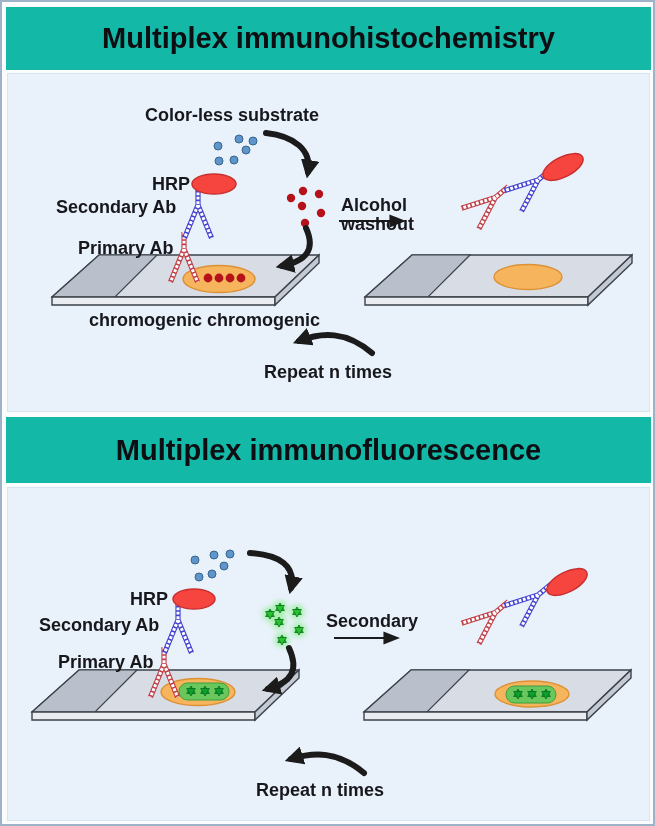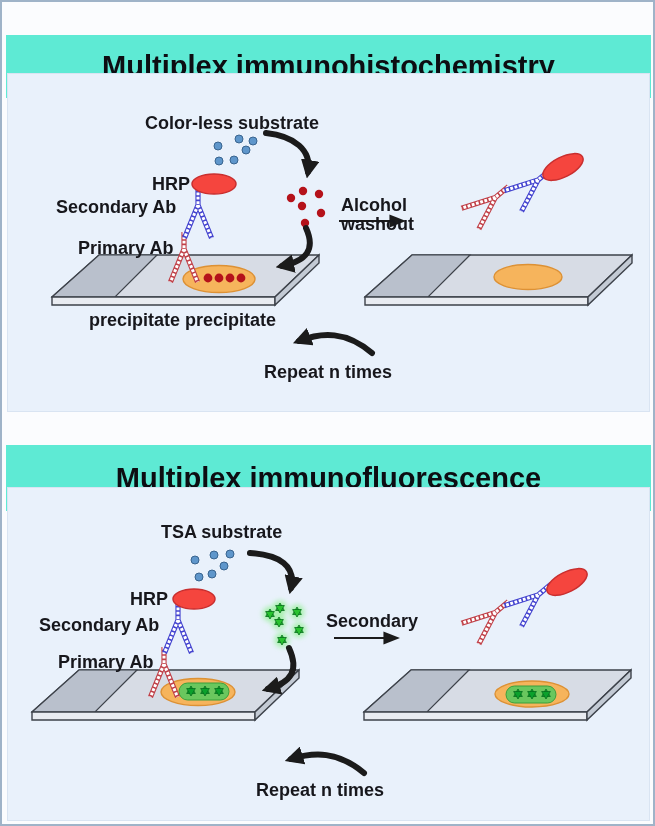--- a/index.html
+++ b/index.html
@@ -6,22 +6,22 @@
   #figure {
     position:relative; width:655px; height:826px;
     background:#fbfcfe;
     border:2px solid #9fb3c8;
     box-sizing:border-box;
     font-family:"Liberation Sans", sans-serif;
     overflow:hidden;
   }
   .hdr {
     position:absolute; left:4px; width:645px;
-    background:#5eead4;
-    display:flex; align-items:center; justify-content:center;margin-top:28px;
+    background:#14b8a6;
+    display:flex; align-items:center; justify-content:center;
   }
   .hdr .title {
     font-size:29px; font-weight:bold; color:#0d0d12; letter-spacing:0px;
     white-space:nowrap;
   }
   .panel-body {
     position:absolute; left:5px; width:643px;
     background:#e9f1fb; border:1px solid #d9e4f2; box-sizing:border-box;
   }
   #hdr1 { top:5px;  height:63px; }
@@ -194,29 +194,28 @@
         <use href="#star6" transform="translate(280,638)" color="#29c32f"></use>
       </g>
 
       <path class="big-arrow" d="M248,551 C278,553 294,564 289,586" marker-end="url(#ahBig)"></path>
       <path class="big-arrow" d="M287,646 C297,668 290,680 266,687" marker-end="url(#ahBig)"></path>
       <path class="sm-arrow" d="M332,636 L393,636" marker-end="url(#ahSmall)"></path>
       <path class="big-arrow" d="M362,771 C336,749 312,750 289,757" marker-end="url(#ahBig)"></path>
     </g>
   </svg>
 
-  <div class="lbl" style="left:143px; top:112px;">Color-less substrate</div>
+  <div class="lbl" style="left:143px; top:104px;">Color-less substrate</div>
   <div class="lbl" style="left:150px; top:173px;">HRP</div>
   <div class="lbl" style="left:54px;  top:196px;">Secondary Ab</div>
   <div class="lbl" style="left:76px;  top:237px;">Primary Ab</div>
   <div class="lbl" style="left:339px; top:194px;">Alcohol</div>
   <div class="lbl" style="left:339px; top:213px;">washout</div>
-  <div class="lbl" style="left:87px;  top:309px;">precipitate precipitate</div>
+  <div class="lbl" style="left:87px;  top:309px;">chromogenic chromogenic</div>
   <div class="lbl" style="left:262px; top:361px;">Repeat n times</div>
 
-  <div class="lbl" style="left:159px; top:521px;">TSA substrate</div>
   <div class="lbl" style="left:128px; top:588px;">HRP</div>
   <div class="lbl" style="left:37px;  top:614px;">Secondary Ab</div>
   <div class="lbl" style="left:56px;  top:651px;">Primary Ab</div>
   <div class="lbl" style="left:324px; top:610px;">Secondary</div>
   <div class="lbl" style="left:254px; top:779px;">Repeat n times</div>
 
 </div>
 
 </body></html>

